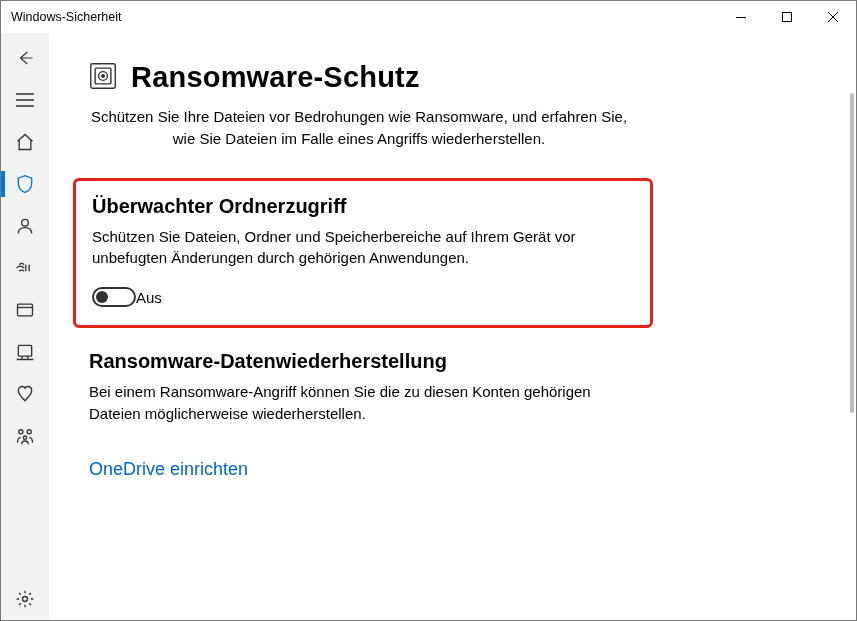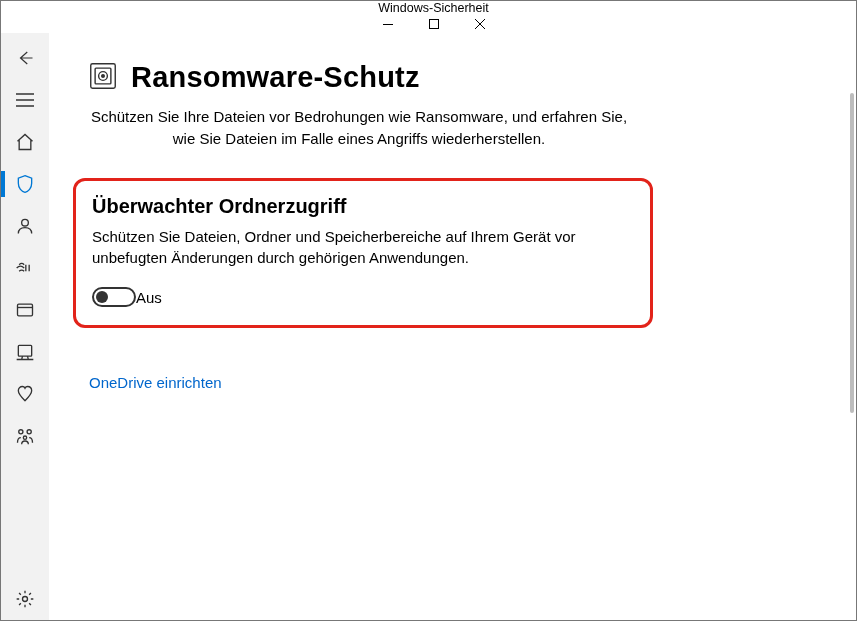--- a/index.html
+++ b/index.html
@@ -1,42 +1,42 @@
 <!DOCTYPE html>
 <html><head>
 <meta charset="utf-8">
 <style>
   * { box-sizing: border-box; margin: 0; padding: 0; }
   html, body { width: 857px; height: 621px; font-family: "Segoe UI", Arial, sans-serif; background: #fff; color: #000; }
   .window { width: 857px; height: 621px; border: 1px solid #777; position: relative; display: flex; flex-direction: column; }
-  .titlebar { height: 32px; display: flex; align-items: center; justify-content: space-between; padding-left: 10px; flex-direction: column; }
+  .titlebar { height: 32px; display: flex; align-items: center; justify-content: space-between; padding-left: 10px; }
   .titlebar .title { font-size: 12.5px; color: #000; }
   .winbtns { display: flex; height: 100%; }
   .winbtn { width: 46px; display: flex; align-items: center; justify-content: center; cursor: default; }
   .winbtn svg { display: block; }
   .body { flex: 1; display: flex; overflow: hidden; position: relative; }
   .sidebar { width: 48px; background: #f2f2f2; display: flex; flex-direction: column; align-items: center; padding-top: 4px; position: relative; }
   .side-item { width: 48px; height: 42px; display: flex; align-items: center; justify-content: center; cursor: pointer; position: relative; }
   .side-item.active::before { content: ""; position: absolute; left: 0; top: 8px; bottom: 8px; width: 4px; background: #0078d4; }
   .side-spacer { flex: 1; }
   .content { flex: 1; padding: 28px 40px 1px 40px; overflow: hidden; position: relative; }
   .page-header { display: flex; align-items: center; gap: 14px; margin-bottom: 12px; }
   .page-header svg { flex-shrink: 0; }
   .page-title { font-size: 29px; font-weight: 600; letter-spacing: 0.2px; }
   .page-sub { font-size: 15px; line-height: 1.45; max-width: 540px; margin-bottom: 28px; text-align: center; }
   .section { max-width: 540px; margin-bottom: 18px; }
   .section h2 { font-size: 20px; font-weight: 600; margin-bottom: 8px; }
   .section p { font-size: 15px; line-height: 1.45; }
-  .highlight-box { border: 3px solid #e2231a; border-radius: 12px; padding: 14px 16px 18px 16px; max-width: 580px; margin-left: -16px; margin-bottom: 22px; }
+  .highlight-box { border: 3px solid #e2231a; border-radius: 6px; padding: 14px 16px 18px 16px; max-width: 580px; margin-left: -16px; margin-bottom: 22px; }
   .toggle-row { display: flex; align-items: center; margin-top: 18px; }
   .toggle { width: 44px; height: 20px; border: 2px solid #333; border-radius: 20px; position: relative; cursor: pointer; }
   .toggle .knob { position: absolute; left: 2px; top: 2px; width: 12px; height: 12px; border-radius: 50%; background: #333; }
   .toggle-label { font-size: 15px; }
   .para { font-size: 15px; line-height: 1.45; max-width: 540px; margin-top: 24px; }
-  .link { color: #0066cc; font-size: 15px; margin-top: 24px; display: inline-block; cursor: pointer; }
+  .link { color: #0066cc; font-size: 18px; margin-top: 16px; display: inline-block; cursor: pointer; }
   .vscroll { position: absolute; right: 2px; top: 60px; width: 4px; height: 320px; background: #bdbdbd; border-radius: 2px; }
 </style>
 </head>
 <body>
 
 <div class="window">
   <div class="titlebar">
     <span class="title">Windows-Sicherheit</span>
     <div class="winbtns">
       <div class="winbtn">
@@ -144,19 +144,23 @@
           <p>Schützen Sie Dateien, Ordner und Speicherbereiche auf Ihrem Gerät vor unbefugten Änderungen durch gehörigen Anwendungen.</p>
           <div class="toggle-row">
             <div class="toggle">
                 <div class="knob"></div>
               </div>
             <span class="toggle-label">Aus</span>
           </div>
         </div>
       </div>
 
+      <div class="section">
+        <h2>Ransomware-Datenwiederherstellung</h2>
+        <p>Bei einem Ransomware-Angriff können Sie die zu diesen Konten gehörigen Dateien möglicherweise wiederherstellen.</p>
+      </div>
 
       <a class="link">OneDrive einrichten</a>
 
       <div class="vscroll"></div>
     </div>
   </div>
 </div>
 
 </body></html>

